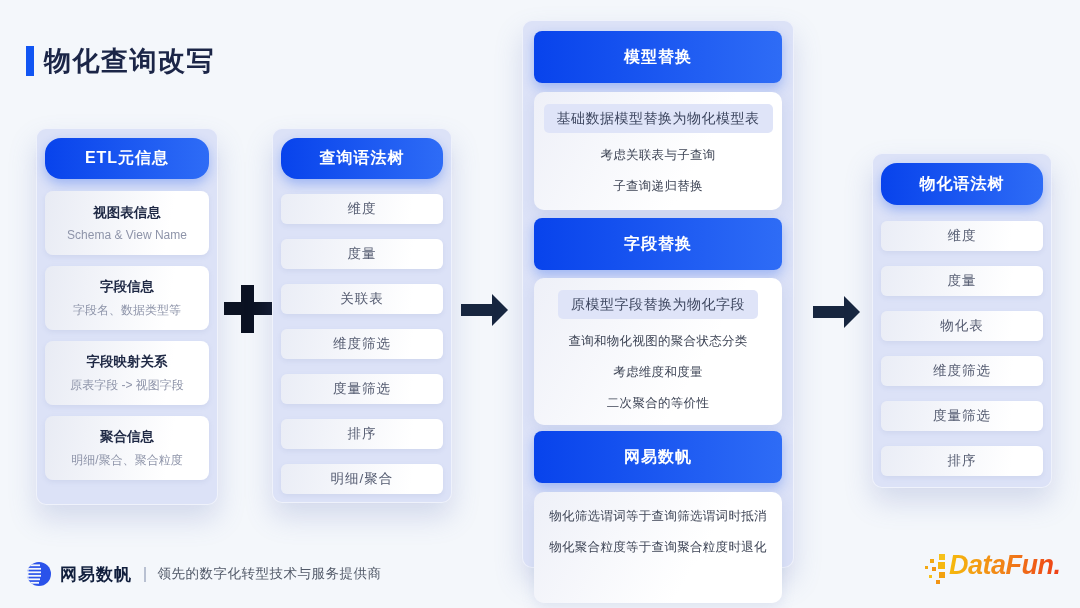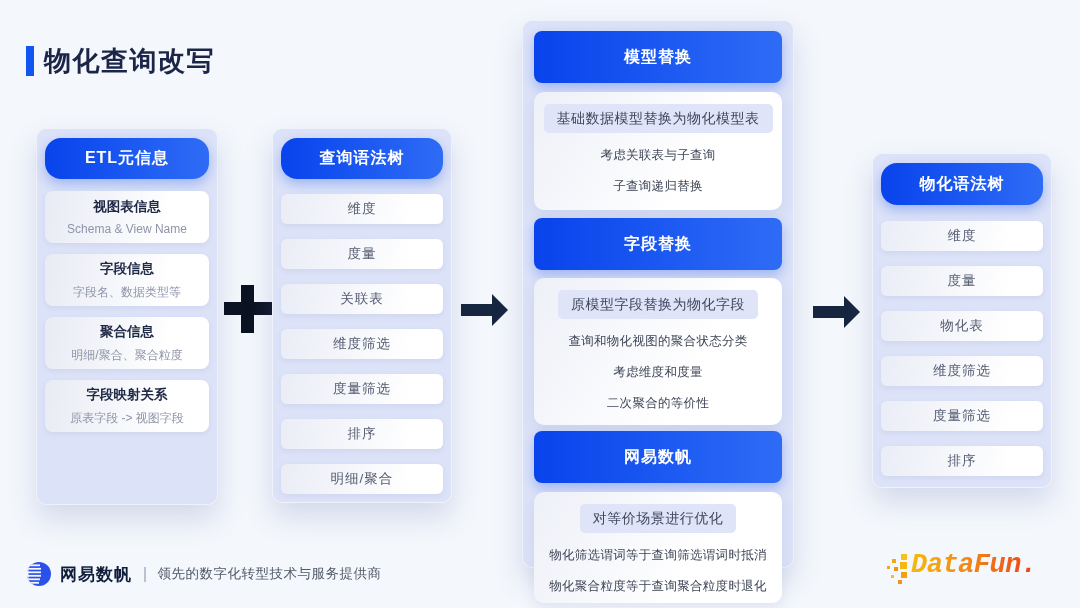--- a/index.html
+++ b/index.html
@@ -25,21 +25,21 @@
     background:linear-gradient(90deg,#0843ec 0%,#2e6cf6 100%);
     color:#ffffff; font-weight:bold; font-size:16px; letter-spacing:1px;
     display:flex; align-items:center; justify-content:center;
     box-shadow:0 5px 12px rgba(16,80,240,.30);
   }
 
   
   .panel-etl{ left:36px; top:128px; width:182px; height:377px; }
   .etl-cards{ display:flex; flex-direction:column; gap:11px; margin-top:12px; }
   .etl-card{
-    height:52px; border-radius:8px;
+    height:64px; border-radius:8px;
     background:linear-gradient(100deg,#e8ebf4 0%,#ffffff 75%);
     box-shadow:0 2px 5px rgba(130,140,190,.14);
     display:flex; flex-direction:column; align-items:center; justify-content:center; gap:6px;
   }
   .etl-card-title{ font-size:13.5px; font-weight:bold; color:#1f2945; }
   .etl-card-sub{ font-size:12px; color:#8e94a9; }
 
   
   .panel-qtree{ left:272px; top:128px; width:180px; height:375px; }
   .panel-mtree{ left:872px; top:153px; width:180px; height:335px; }
@@ -95,21 +95,21 @@
   .arrow .head{ position:absolute; left:31px; top:0; width:0; height:0;
     border-left:16px solid #17263f; border-top:16px solid transparent; border-bottom:16px solid transparent; }
 
   
   .footer-left{ position:absolute; left:26px; top:560px; display:flex; align-items:center; height:28px; }
   .brand-logo{ width:26px; height:26px; }
   .brand-name{ font-size:17px; font-weight:bold; color:#101e3c; margin-left:8px; letter-spacing:1px; }
   .brand-sep{ width:1.5px; height:15px; background:#b9c1d2; margin:0 12px; }
   .brand-tagline{ font-size:13.5px; color:#515968; letter-spacing:.5px; }
 
-  .datafun{ position:absolute; left:885px; top:550px; display:flex; align-items:flex-start;font-family:Liberation Mono, monospace; }
+  .datafun{ position:absolute; left:923px; top:550px; display:flex; align-items:flex-start; }
   .datafun-mosaic{ width:26px; height:34px; margin-top:3px; }
   .datafun-text{
     font-size:27px; font-weight:bold; font-style:italic; letter-spacing:-.5px;
     background:linear-gradient(95deg,#f6bb0d 0%,#f07b18 55%,#ee3c16 100%);
     -webkit-background-clip:text; background-clip:text; color:transparent;
   }
 </style>
 </head>
 <body>
 
@@ -125,26 +125,26 @@
     <div class="etl-cards">
       <div class="etl-card">
         <div class="etl-card-title">视图表信息</div>
         <div class="etl-card-sub">Schema &amp; View Name</div>
       </div>
       <div class="etl-card">
         <div class="etl-card-title">字段信息</div>
         <div class="etl-card-sub">字段名、数据类型等</div>
       </div>
       <div class="etl-card">
+        <div class="etl-card-title">字段映射关系</div>
+        <div class="etl-card-sub">原表字段 -&gt; 视图字段</div>
+      </div>
+      <div class="etl-card">
         <div class="etl-card-title">聚合信息</div>
         <div class="etl-card-sub">明细/聚合、聚合粒度</div>
-      </div>
-      <div class="etl-card">
-        <div class="etl-card-title">字段映射关系</div>
-        <div class="etl-card-sub">原表字段 -&gt; 视图字段</div>
       </div>
     </div>
   </div>
 
   <div class="plus"></div>
 
   <div class="panel panel-qtree">
     <div class="panel-header">查询语法树</div>
     <div class="tree-items">
       <div class="tree-item">维度</div>
@@ -173,21 +173,20 @@
     <div class="rw-header rw-header-2">字段替换</div>
     <div class="rw-card rw-card-2">
       <div class="pill">原模型字段替换为物化字段</div>
       <div class="rw-line">查询和物化视图的聚合状态分类</div>
       <div class="rw-line">考虑维度和度量</div>
       <div class="rw-line">二次聚合的等价性</div>
     </div>
 
     <div class="rw-header rw-header-3">网易数帆</div>
     <div class="rw-card rw-card-3">
-      <div class="pill">对等价场景进行优化</div>
       <div class="rw-line">物化筛选谓词等于查询筛选谓词时抵消</div>
       <div class="rw-line">物化聚合粒度等于查询聚合粒度时退化</div>
     </div>
   </div>
 
   <div class="arrow arrow-2">
     <div class="shaft"></div>
     <div class="head"></div>
   </div>
 

